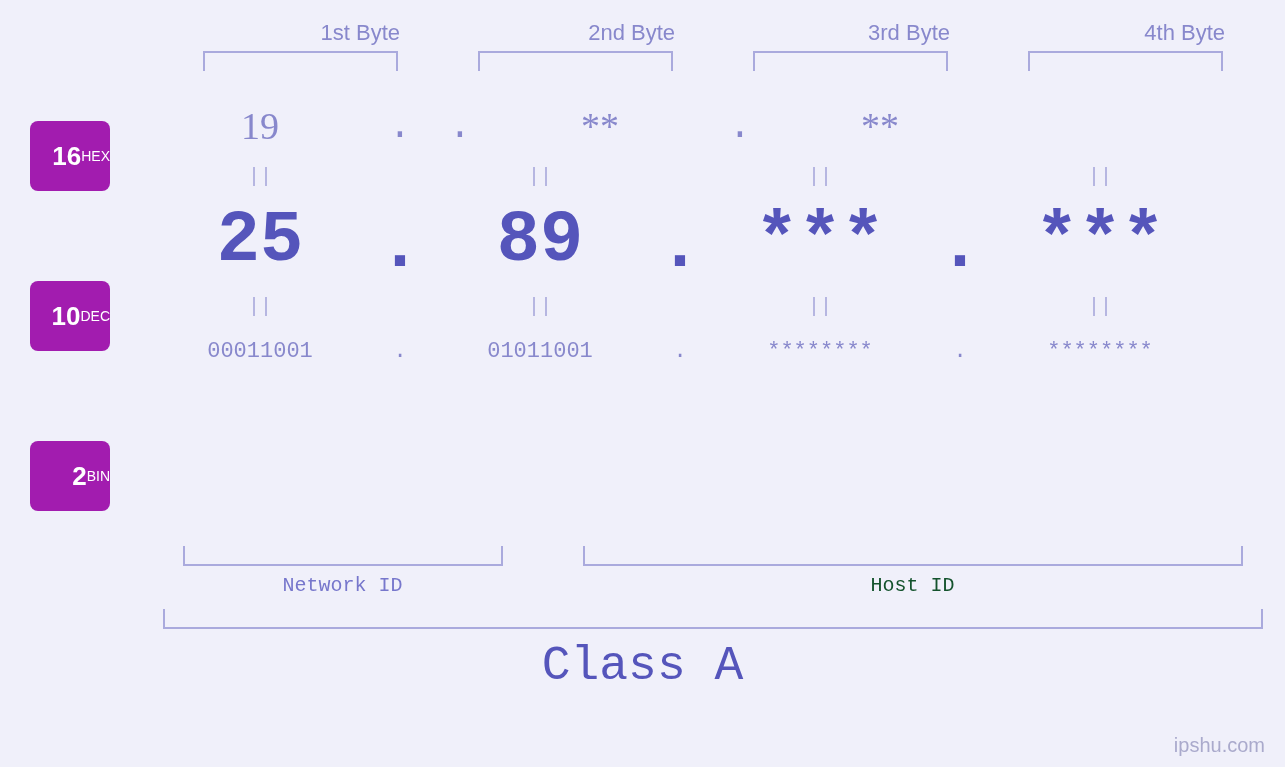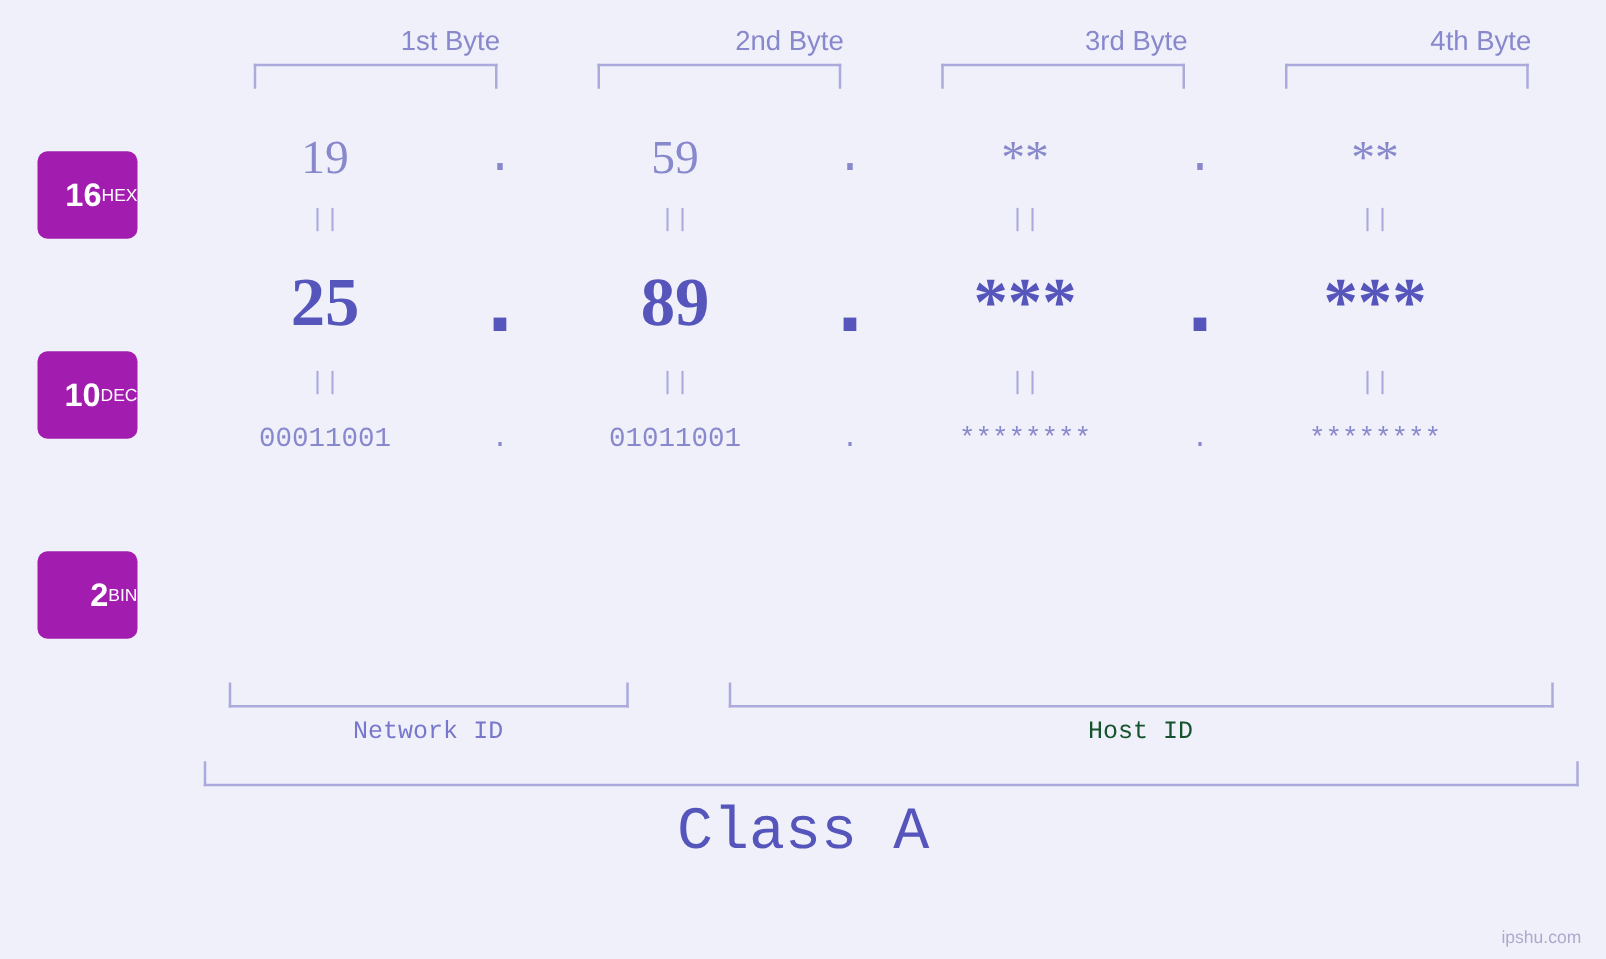--- a/index.html
+++ b/index.html
@@ -153,23 +153,23 @@
       color: #aaaadd;
       font-size: 20px;
       display: flex;
       align-items: center;
       justify-content: center;
     }
 
     
     .dec-value {
       color: #5555bb;
-      font-size: 55px;
+      font-size: 72px;
       font-weight: bold;
-      font-family: Liberation Serif, serif;
+      font-family: Liberation Mono, monospace;
     }
 
     .dec-dot {
       color: #5555bb;
       font-size: 72px;
       font-weight: bold;
       font-family: Arial, sans-serif;
     }
 
     
@@ -191,21 +191,21 @@
       font-family: 'Courier New', Courier, monospace;
       margin-top: 10px;
     }
 
     
     .watermark {
       position: absolute;
       bottom: 10px;
       right: 20px;
       color: #aaaacc;
-      font-size: 14px;
+      font-size: 20px;
       font-family: Arial, sans-serif;
     }
 
     .masked {
       color: #8888cc;
     }
 
     .masked-large {
       color: #5555bb;
     }
@@ -252,23 +252,20 @@
 
     <div class="ip-grid">
 
       <div class="ip-row" style="height:70px;">
         <div class="cell">
           <span class="hex-value">19</span>
         </div>
         <div class="dot-cell">
           <span class="hex-dot">.</span>
         </div>
-        <div class="cell">
-          <span class="hex-value">59</span>
-        </div>
         <div class="dot-cell">
           <span class="hex-dot">.</span>
         </div>
         <div class="cell">
           <span class="hex-value masked">**</span>
         </div>
         <div class="dot-cell">
           <span class="hex-dot">.</span>
         </div>
         <div class="cell">

